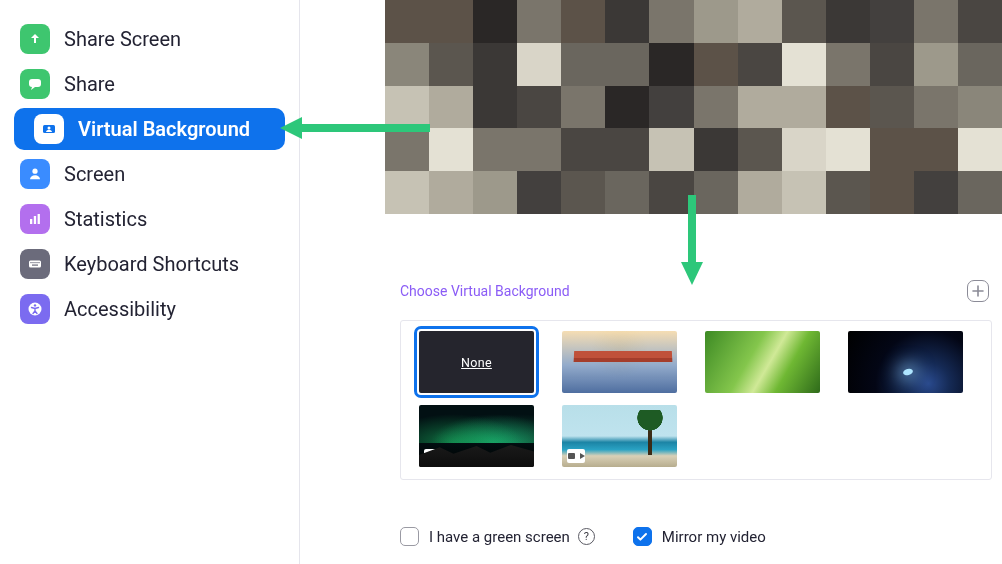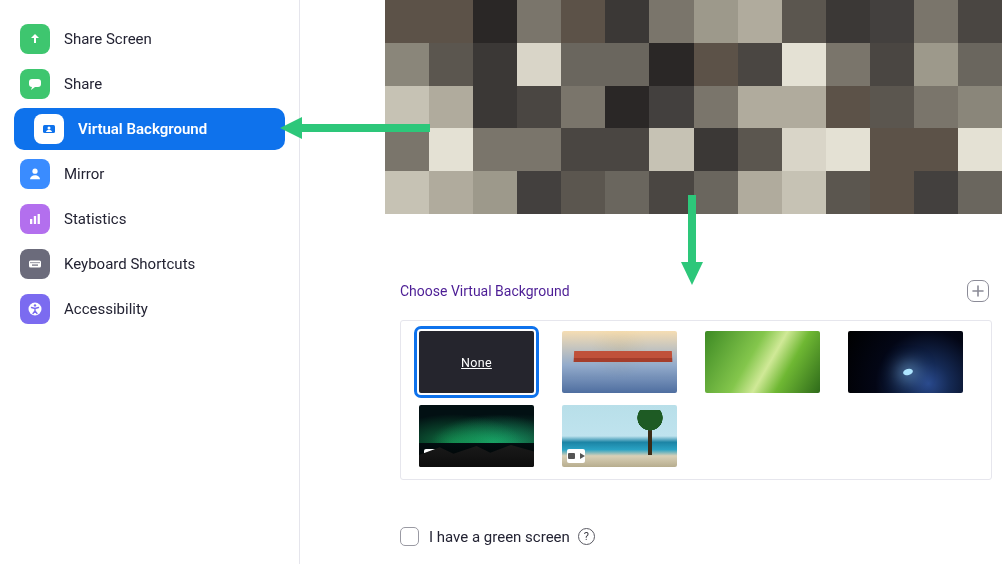--- a/index.html
+++ b/index.html
@@ -34,37 +34,37 @@
   .sidebar-item.active { background: #0e72ec; color: #fff; font-weight: 600; padding-left: 20px; }
   .sidebar-icon {
     width: 30px; height: 30px;
     border-radius: 8px;
     display: flex; align-items: center; justify-content: center;
     margin-right: 14px;
     flex: 0 0 30px;
     color: #fff;
   }
   .sidebar-item.active .sidebar-icon { background: #fff; color: #0e72ec; }
-  .sidebar-label { font-size: 15px; }
+  .sidebar-label { font-size: 20px; }
 
   .preview {
     position: absolute;
     left: 385px; top: 0;
     width: 617px; height: 214px;
     overflow: hidden;
     background: #555;
   }
   .mosaic { display: grid; grid-template-columns: repeat(14,1fr); grid-template-rows: repeat(5,1fr); width: 100%; height: 100%; }
   .mosaic div { width: 100%; height: 100%; }
 
   .section-title {
     position: absolute;
     left: 400px; top: 283px;
     font-size: 14px;
-    color: #4c1d95;
+    color: #8b5cf6;
   }
   .add-btn {
     position: absolute;
     right: 13px; top: 280px;
     width: 22px; height: 22px;
     border: 1.5px solid #8b8b97;
     border-radius: 7px;
     display: flex; align-items: center; justify-content: center;
     color: #8b8b97;
     cursor: pointer;
@@ -251,21 +251,21 @@
     </span>
     <span class="sidebar-label">Virtual Background</span>
   </div>
   <div class="sidebar-item">
     <span class="sidebar-icon" style="background:#3a8cff">
       <svg width="16" height="16" viewBox="0 0 16 16" fill="currentColor">
           <circle cx="8" cy="5.2" r="2.6"></circle>
           <path d="M3 13.2c0-2.3 2.2-4 5-4s5 1.7 5 4"></path>
         </svg>
     </span>
-    <span class="sidebar-label">Mirror</span>
+    <span class="sidebar-label">Screen</span>
   </div>
   <div class="sidebar-item">
     <span class="sidebar-icon" style="background:#b36fee">
       <svg width="16" height="16" viewBox="0 0 16 16" fill="currentColor">
           <rect x="3" y="8" width="2.3" height="5"></rect>
           <rect x="6.8" y="5" width="2.3" height="8"></rect>
           <rect x="10.6" y="3" width="2.3" height="10"></rect>
         </svg>
     </span>
     <span class="sidebar-label">Statistics</span>
@@ -398,20 +398,28 @@
     </div>
   </div>
 </div>
 
 <div class="checks">
   <label class="chk">
     <span class="box"></span>
     <span>I have a green screen</span>
     <span class="help-icon">?</span>
   </label>
+  <label class="chk checked">
+    <span class="box">
+      <svg width="12" height="12" viewBox="0 0 12 12">
+          <path d="M2 6.2l2.4 2.4L10 3" fill="none" stroke="#fff" stroke-width="2" stroke-linecap="round" stroke-linejoin="round"></path>
+        </svg>
+    </span>
+    <span>Mirror my video</span>
+  </label>
 </div>
 
 <svg class="arrow" style="left:280px;top:112px" width="155" height="32">
   <line x1="150" y1="16" x2="15" y2="16" stroke="#2dc77a" stroke-width="8"></line>
   <polygon points="0,16 22,5 22,27" fill="#2dc77a"></polygon>
 </svg>
 <svg class="arrow" style="left:676px;top:195px" width="32" height="90">
   <line x1="16" y1="0" x2="16" y2="72" stroke="#2dc77a" stroke-width="8"></line>
   <polygon points="16,90 5,67 27,67" fill="#2dc77a"></polygon>
 </svg>

